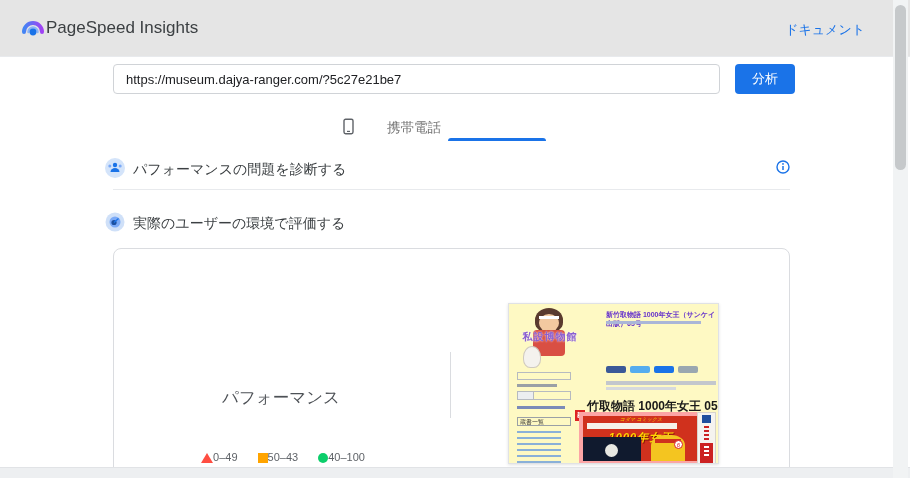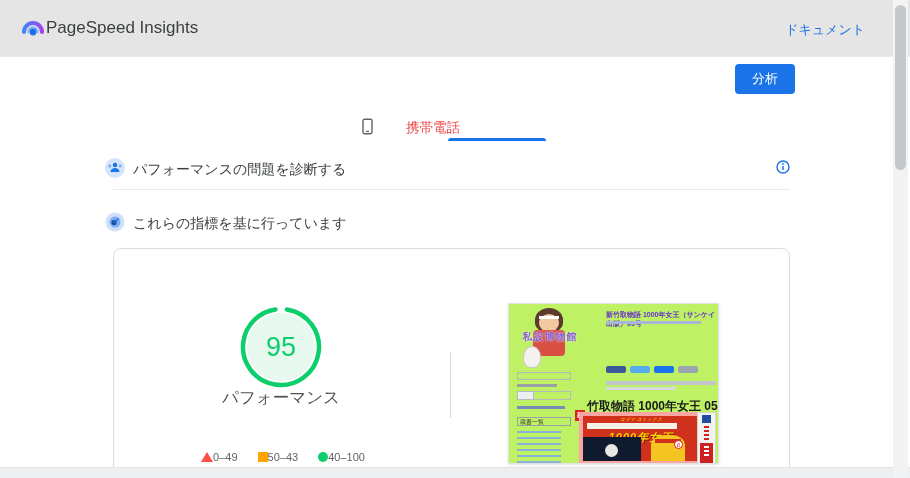--- a/index.html
+++ b/index.html
@@ -17,21 +17,21 @@
   
   .url-input { position:absolute; left:113px; top:64px; width:607px; height:30px;
     border:1px solid #d0d3d7; border-radius:4px; padding:0 12px; font-size:13px; color:#202124;
     font-family:"Liberation Sans","DejaVu Sans",sans-serif; outline:none; }
   .analyze-btn { position:absolute; left:735px; top:64px; width:60px; height:30px;
     background:#1a73e8; color:#fff; font-size:13px; border:none; border-radius:4px; cursor:pointer; }
 
   
   .tab { position:absolute; top:116px; height:24px; display:flex; align-items:center; gap:8px;
     font-size:13.5px; cursor:pointer; }
-  .tab-mobile { left:361px; color:#ef4444;gap:32px; }
+  .tab-mobile { left:342px; color:#737373;gap:32px; }
   .tab-desktop { left:448px; color:#1a73e8; }
   .tab-underline { position:absolute; left:448px; top:138px; width:98px; height:3px;
     background:#1a73e8; border-radius:3px 3px 0 0; }
 
   
   .sec-icon { position:absolute; left:104px; width:22px; height:22px; }
   .sec-title { position:absolute; left:133px; font-size:14px; color:#3c4043; }
   .field-status { position:absolute; top:160px; right:120px; display:flex; align-items:center; gap:7px;
     color:#1a73e8; font-size:12.5px; cursor:pointer; }
   .divider-h { position:absolute; left:113px; top:189px; width:677px; height:1px; background:#e8eaed; }
@@ -44,30 +44,30 @@
   .gauge-score { position:absolute; left:0; top:31px; width:92px; text-align:center;
     font-size:27px; color:#0cce6b; }
   .gauge-label { position:absolute; left:181px; top:387px; width:200px; text-align:center;
     font-size:16.5px; color:#4d5156; }
   .score-desc { position:absolute; left:125px; top:408px; width:340px; text-align:center;
     font-size:11.5px; line-height:17px; color:#6b7075; }
   .score-desc a { color:#1a73e8; text-decoration:none; cursor:pointer; }
 
   .legend { position:absolute; left:173px; top:451px; width:220px; display:flex;
     justify-content:center; gap:20px; font-size:11px; color:#5f6368; }
-  .legend-item { display:flex; align-items:center; }
+  .legend-item { display:flex; align-items:flex-end; }
   .shape-triangle { width:0; height:0; border-left:6px solid transparent;
     border-right:6px solid transparent; border-bottom:10px solid #ff4e42; }
   .shape-square { width:10px; height:10px; background:#ffa400; }
   .shape-circle { width:10px; height:10px; border-radius:50%; background:#0cce6b; }
 
   .divider-v { position:absolute; left:450px; top:352px; width:1px; height:66px; background:#dadce0; }
 
   
-  .thumb { position:absolute; left:508px; top:303px; width:211px; height:161px; background:#bef264;
+  .thumb { position:absolute; left:508px; top:303px; width:211px; height:161px; background:#fef9c3;
     border:1px solid #e0e2e5; box-shadow:0 1px 3px rgba(0,0,0,.12); overflow:hidden; }
   .t-char { position:absolute; left:10px; top:4px; width:60px; height:62px; }
   .t-hair { position:absolute; left:16px; top:0; width:28px; height:24px; border-radius:50% 50% 40% 40%; background:#5a3b2e; }
   .t-face { position:absolute; left:20px; top:6px; width:20px; height:18px; border-radius:50%; background:#f2c9a0; }
   .t-band { position:absolute; left:20px; top:8px; width:20px; height:3px; background:#fff; }
   .t-body { position:absolute; left:14px; top:22px; width:32px; height:26px; border-radius:4px; background:#d94f43; }
   .t-cat { position:absolute; left:4px; top:38px; width:18px; height:22px; border-radius:50% 50% 40% 40%; background:#f4f2ee; border:1px solid #cfc9bf; }
   .t-logo-text { position:absolute; left:-2px; top:22px; width:66px; text-align:center;
     font-size:10px; font-weight:bold; color:#8a5fd1; text-shadow:0 0 2px #fff; letter-spacing:1px; }
   .t-title { position:absolute; left:97px; top:6px; width:110px; font-size:7px; font-weight:bold;
@@ -136,20 +136,21 @@
         </defs>
         <path d="M4,17 A9,9 0 0 1 22,17" stroke="url(#lg)" stroke-width="4" fill="none" stroke-linecap="round"></path>
         <path d="M8.5,17 A4.5,4.5 0 0 1 17.5,17" stroke="#8ab4f8" stroke-width="2.5" fill="none" stroke-linecap="round"></path>
         <circle cx="13" cy="17" r="3.4" fill="#1a73e8"></circle>
       </svg>
     </span>
     <span class="app-title">PageSpeed Insights</span>
     <a class="doc-link">ドキュメント</a>
   </div>
 
+  <input class="url-input" type="text" value="https://museum.dajya-ranger.com/?5c27e21be7" style="">
   <button class="analyze-btn">分析</button>
 
   <div class="tab tab-mobile">
     <span>
       <svg width="13" height="17" viewBox="0 0 13 17">
         <rect x="2" y="1.2" width="9" height="14.5" rx="1.6" fill="none" stroke="#5f6368" stroke-width="1.4"></rect>
         <line x1="5" y1="13.4" x2="8" y2="13.4" stroke="#5f6368" stroke-width="1.2"></line>
       </svg>
     </span>
     <span>携帯電話</span>
@@ -178,31 +179,24 @@
   <div class="divider-h"></div>
 
   <span class="sec-icon" style="top:211px;">
     <svg width="22" height="22" viewBox="0 0 22 22">
       <circle cx="11" cy="11" r="9.5" fill="#cfe0f8"></circle>
       <circle cx="11" cy="11" r="5.5" fill="#7baaf7"></circle>
       <circle cx="10" cy="11.5" r="2.6" fill="#1a4fa0"></circle>
       <line x1="10" y1="11.5" x2="14.5" y2="7.5" stroke="#1a73e8" stroke-width="1.4"></line>
     </svg>
   </span>
-  <span class="sec-title" style="top:215px;">これらの指標を基に行っています</span>
+  <span class="sec-title" style="top:215px;">実際のユーザーの環境で評価する</span>
 
   <div class="card"></div>
 
-  <div class="gauge">
-    <svg width="92" height="92" viewBox="0 0 92 92">
-      <circle cx="46" cy="46" r="34" fill="#e7f8ef"></circle>
-      <circle cx="46" cy="46" r="38" fill="none" stroke="#0cce6b" stroke-width="4.5" stroke-linecap="round" stroke-dasharray="226.8 11.9" transform="rotate(-81 46 46)"></circle>
-    </svg>
-    <div class="gauge-score">95</div>
-  </div>
   <div class="gauge-label">パフォーマンス</div>
 
 
   <div class="legend">
     <div class="legend-item">
       <span class="shape-triangle"></span>
       <span>0–49</span>
     </div>
     <div class="legend-item">
       <span class="shape-square"></span>

